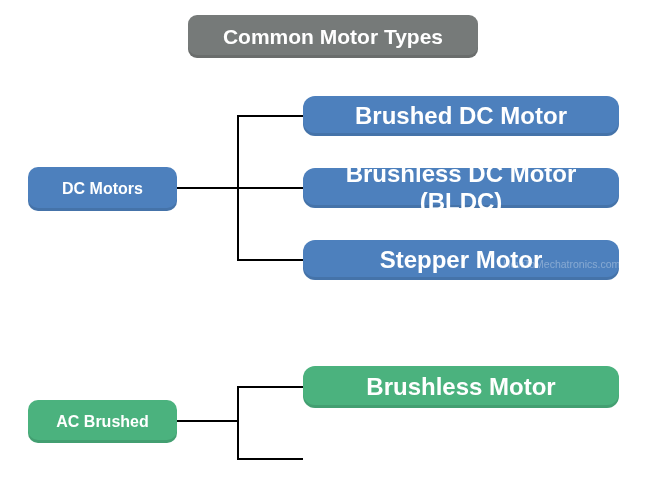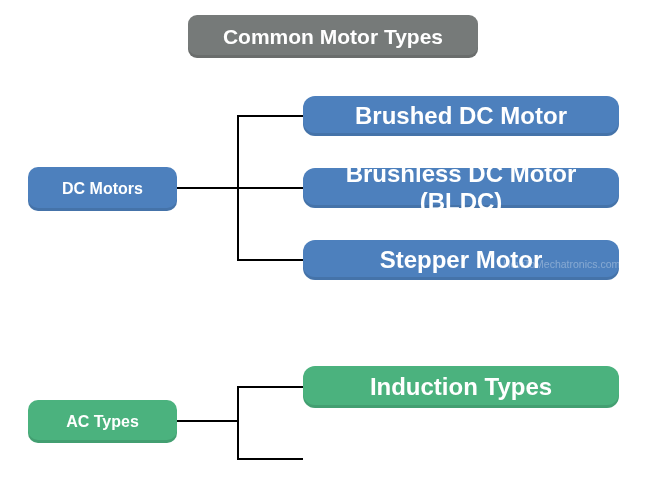--- a/index.html
+++ b/index.html
@@ -106,21 +106,21 @@
 
   <div class="box child-box blue brushless">Brushless DC Motor (BLDC)</div>
 
   <div class="box child-box blue stepper">Stepper Motor</div>
 
   <div class="line ac-hmain"></div>
   <div class="line ac-vline"></div>
   <div class="line ac-btop"></div>
   <div class="line ac-bbot"></div>
 
-  <div class="box parent-box green ac-parent">AC Types</div>
+  <div class="box parent-box green ac-parent">AC Brushed</div>
 
-  <div class="box child-box green induction">Induction Types</div>
+  <div class="box child-box green induction">Brushless Motor</div>
 
 
   <div class="watermark wm-stepper">HowToMechatronics.com</div>
 
 
 </div>
 
 </body></html>

